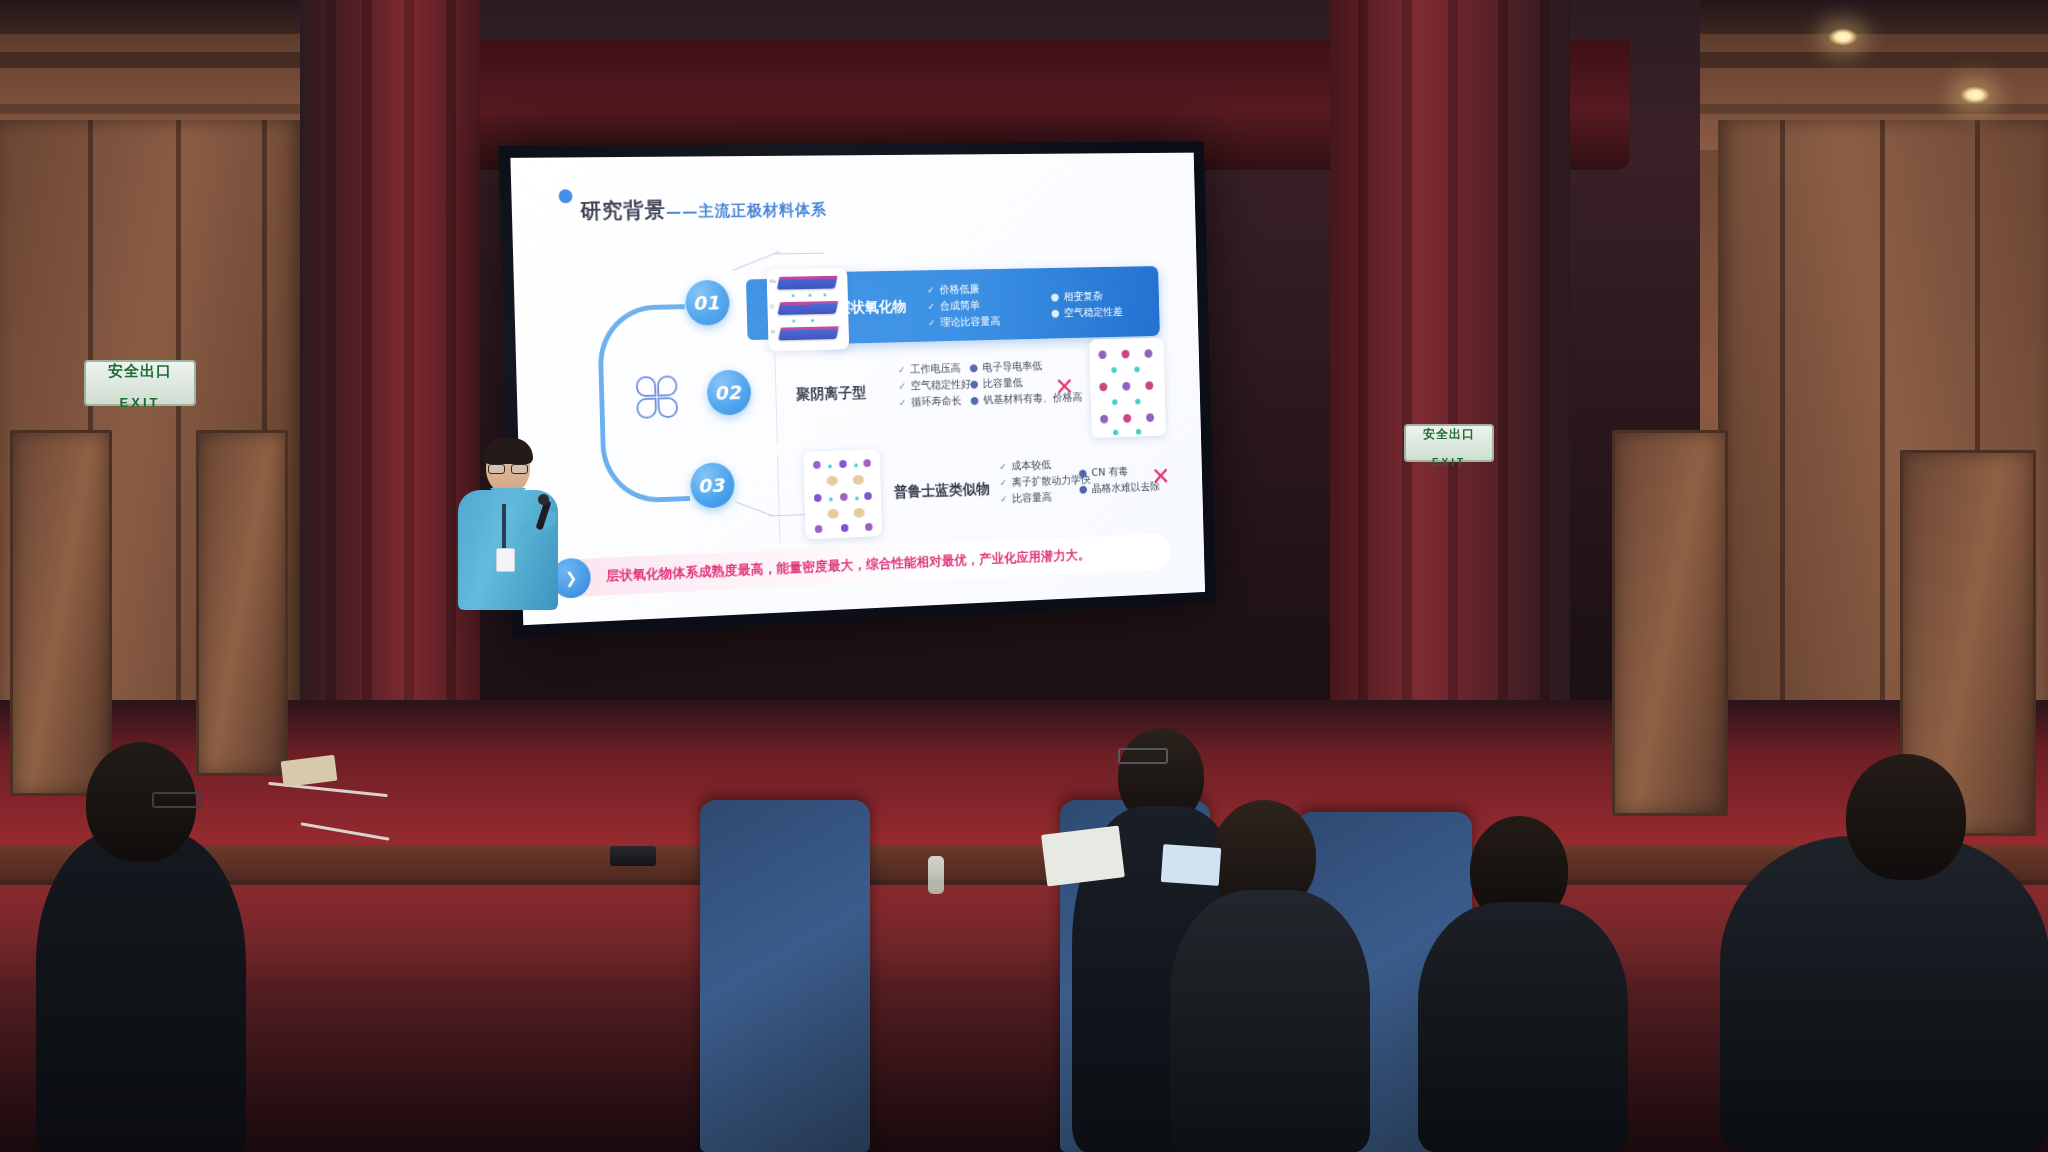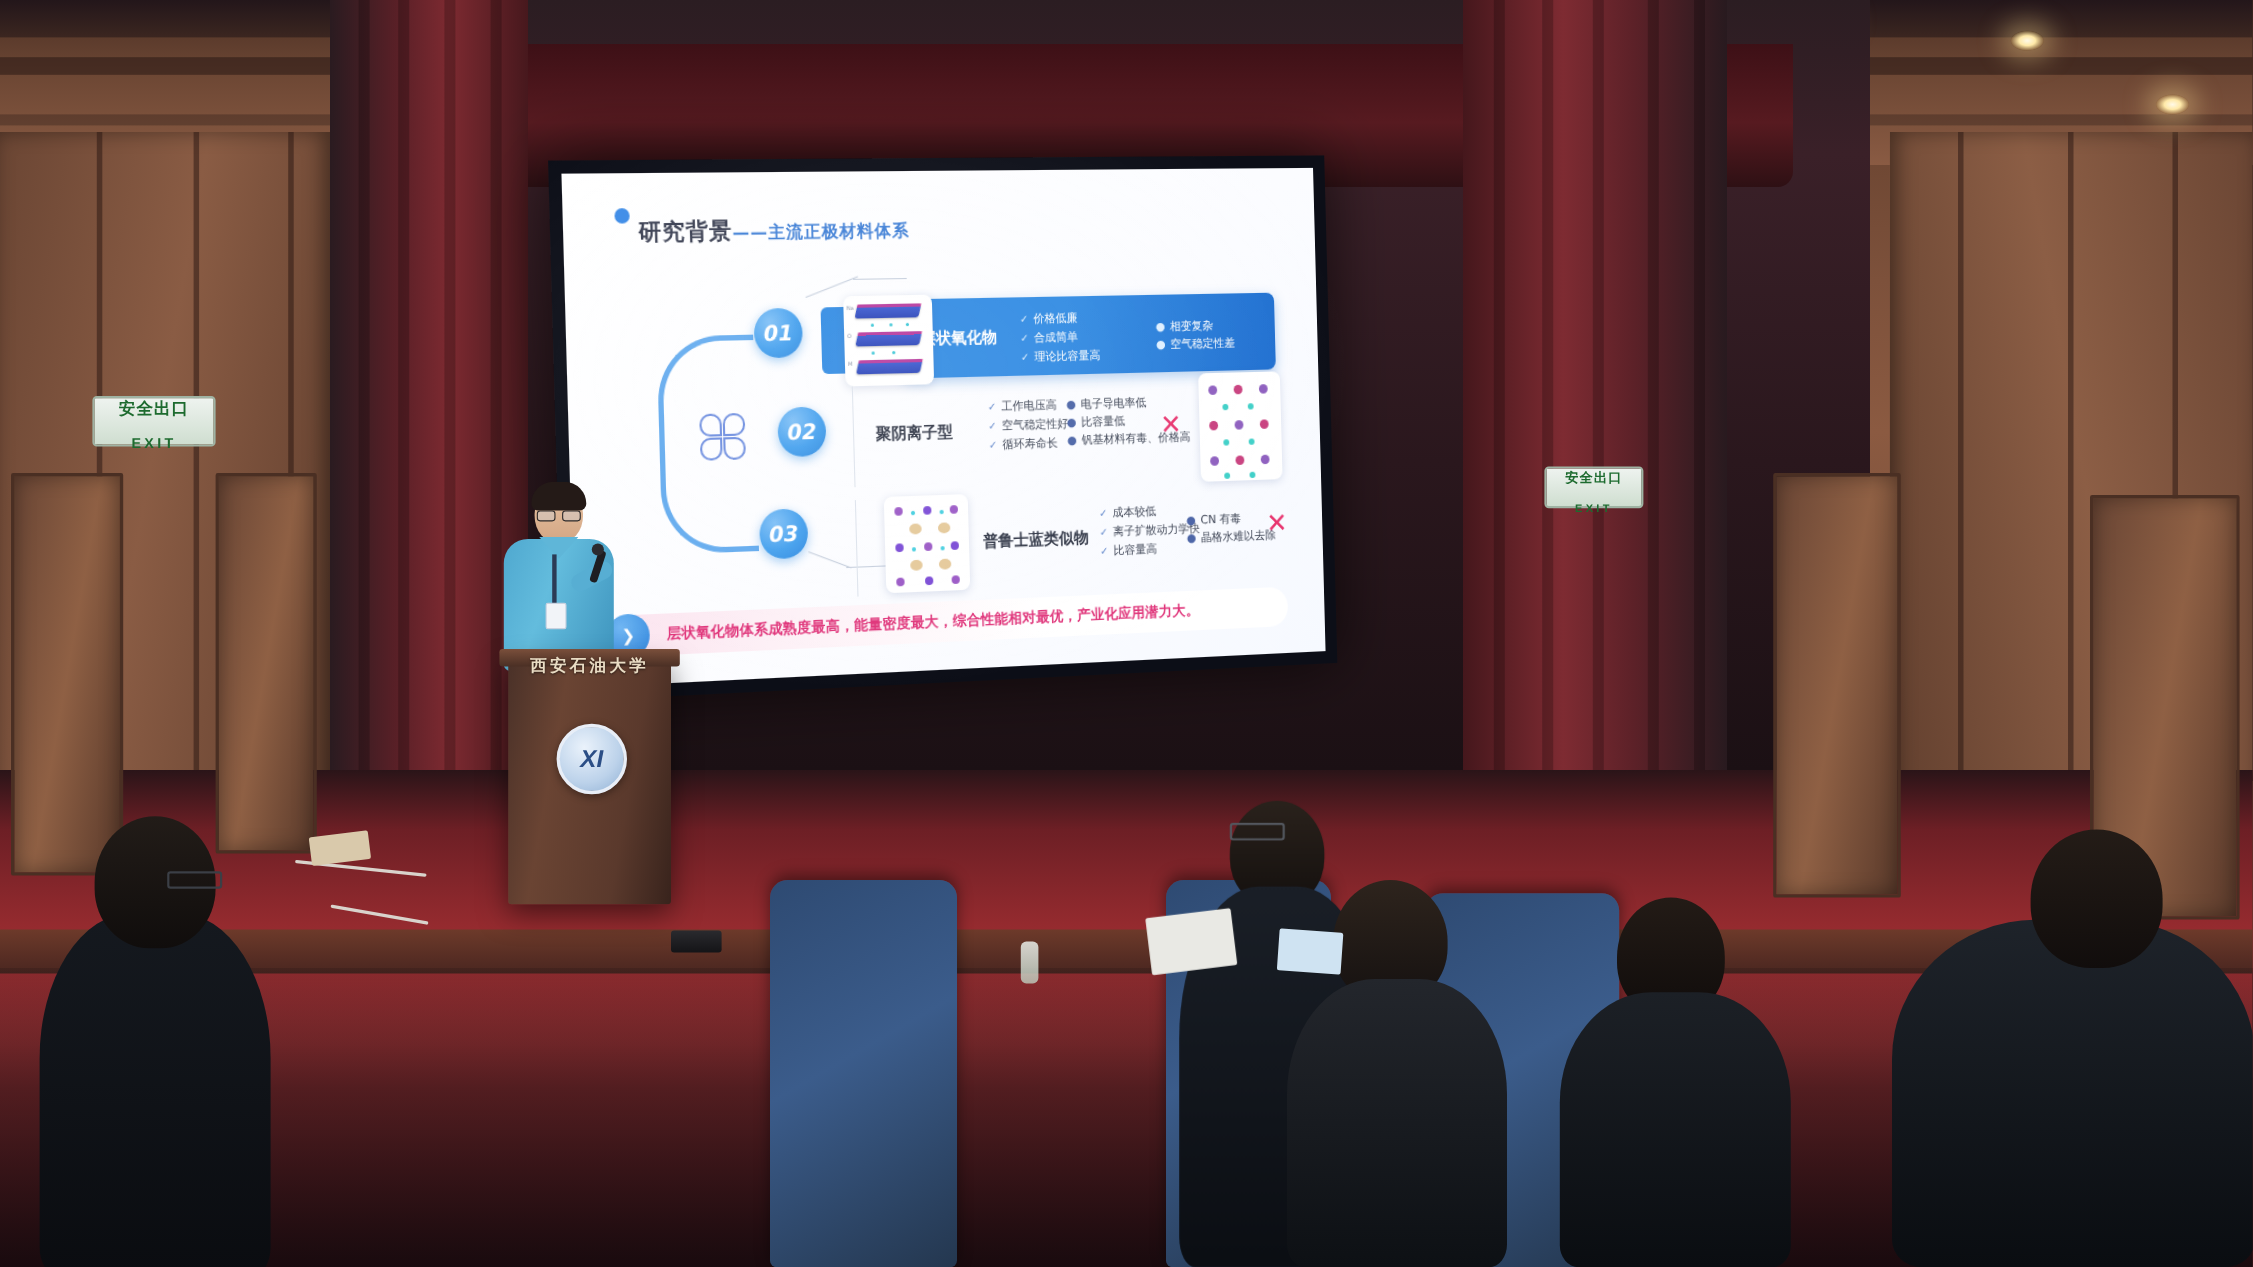--- a/index.html
+++ b/index.html
@@ -418,27 +418,20 @@
         <i></i>
       </div>
     <div class="sp-collar"></div>
     <div class="sp-lanyard"></div>
     <div class="sp-badge"></div>
     <div class="sp-arm"></div>
     <div class="sp-mic"></div>
     <div class="sp-mic-head"></div>
   </div>
 
-  <div class="podium">
-    <div class="podium-top"></div>
-    <div class="podium-text">西安石油大学</div>
-    <div class="podium-emblem">
-      <span>XI</span>
-    </div>
-  </div>
 
   <div class="cable" style="left:268px;top:788px;width:120px;transform:rotate(6deg);"></div>
   <div class="cable" style="left:300px;top:830px;width:90px;transform:rotate(10deg);"></div>
   <div class="cable-box" style="left:610px;top:846px;"></div>
   <div class="paper" style="left:282px;top:758px;width:54px;height:26px;background:#d9c9ab;"></div>
 
   <div class="bottom-dark"></div>
 
   <div class="aud-body" style="left:36px;top:830px;width:210px;height:330px;background:linear-gradient(180deg,#15191f,#0a0c10);"></div>
   <div class="aud-head" style="left:86px;top:742px;width:110px;height:120px;background:linear-gradient(180deg,#221c18,#100d0c);"></div>

